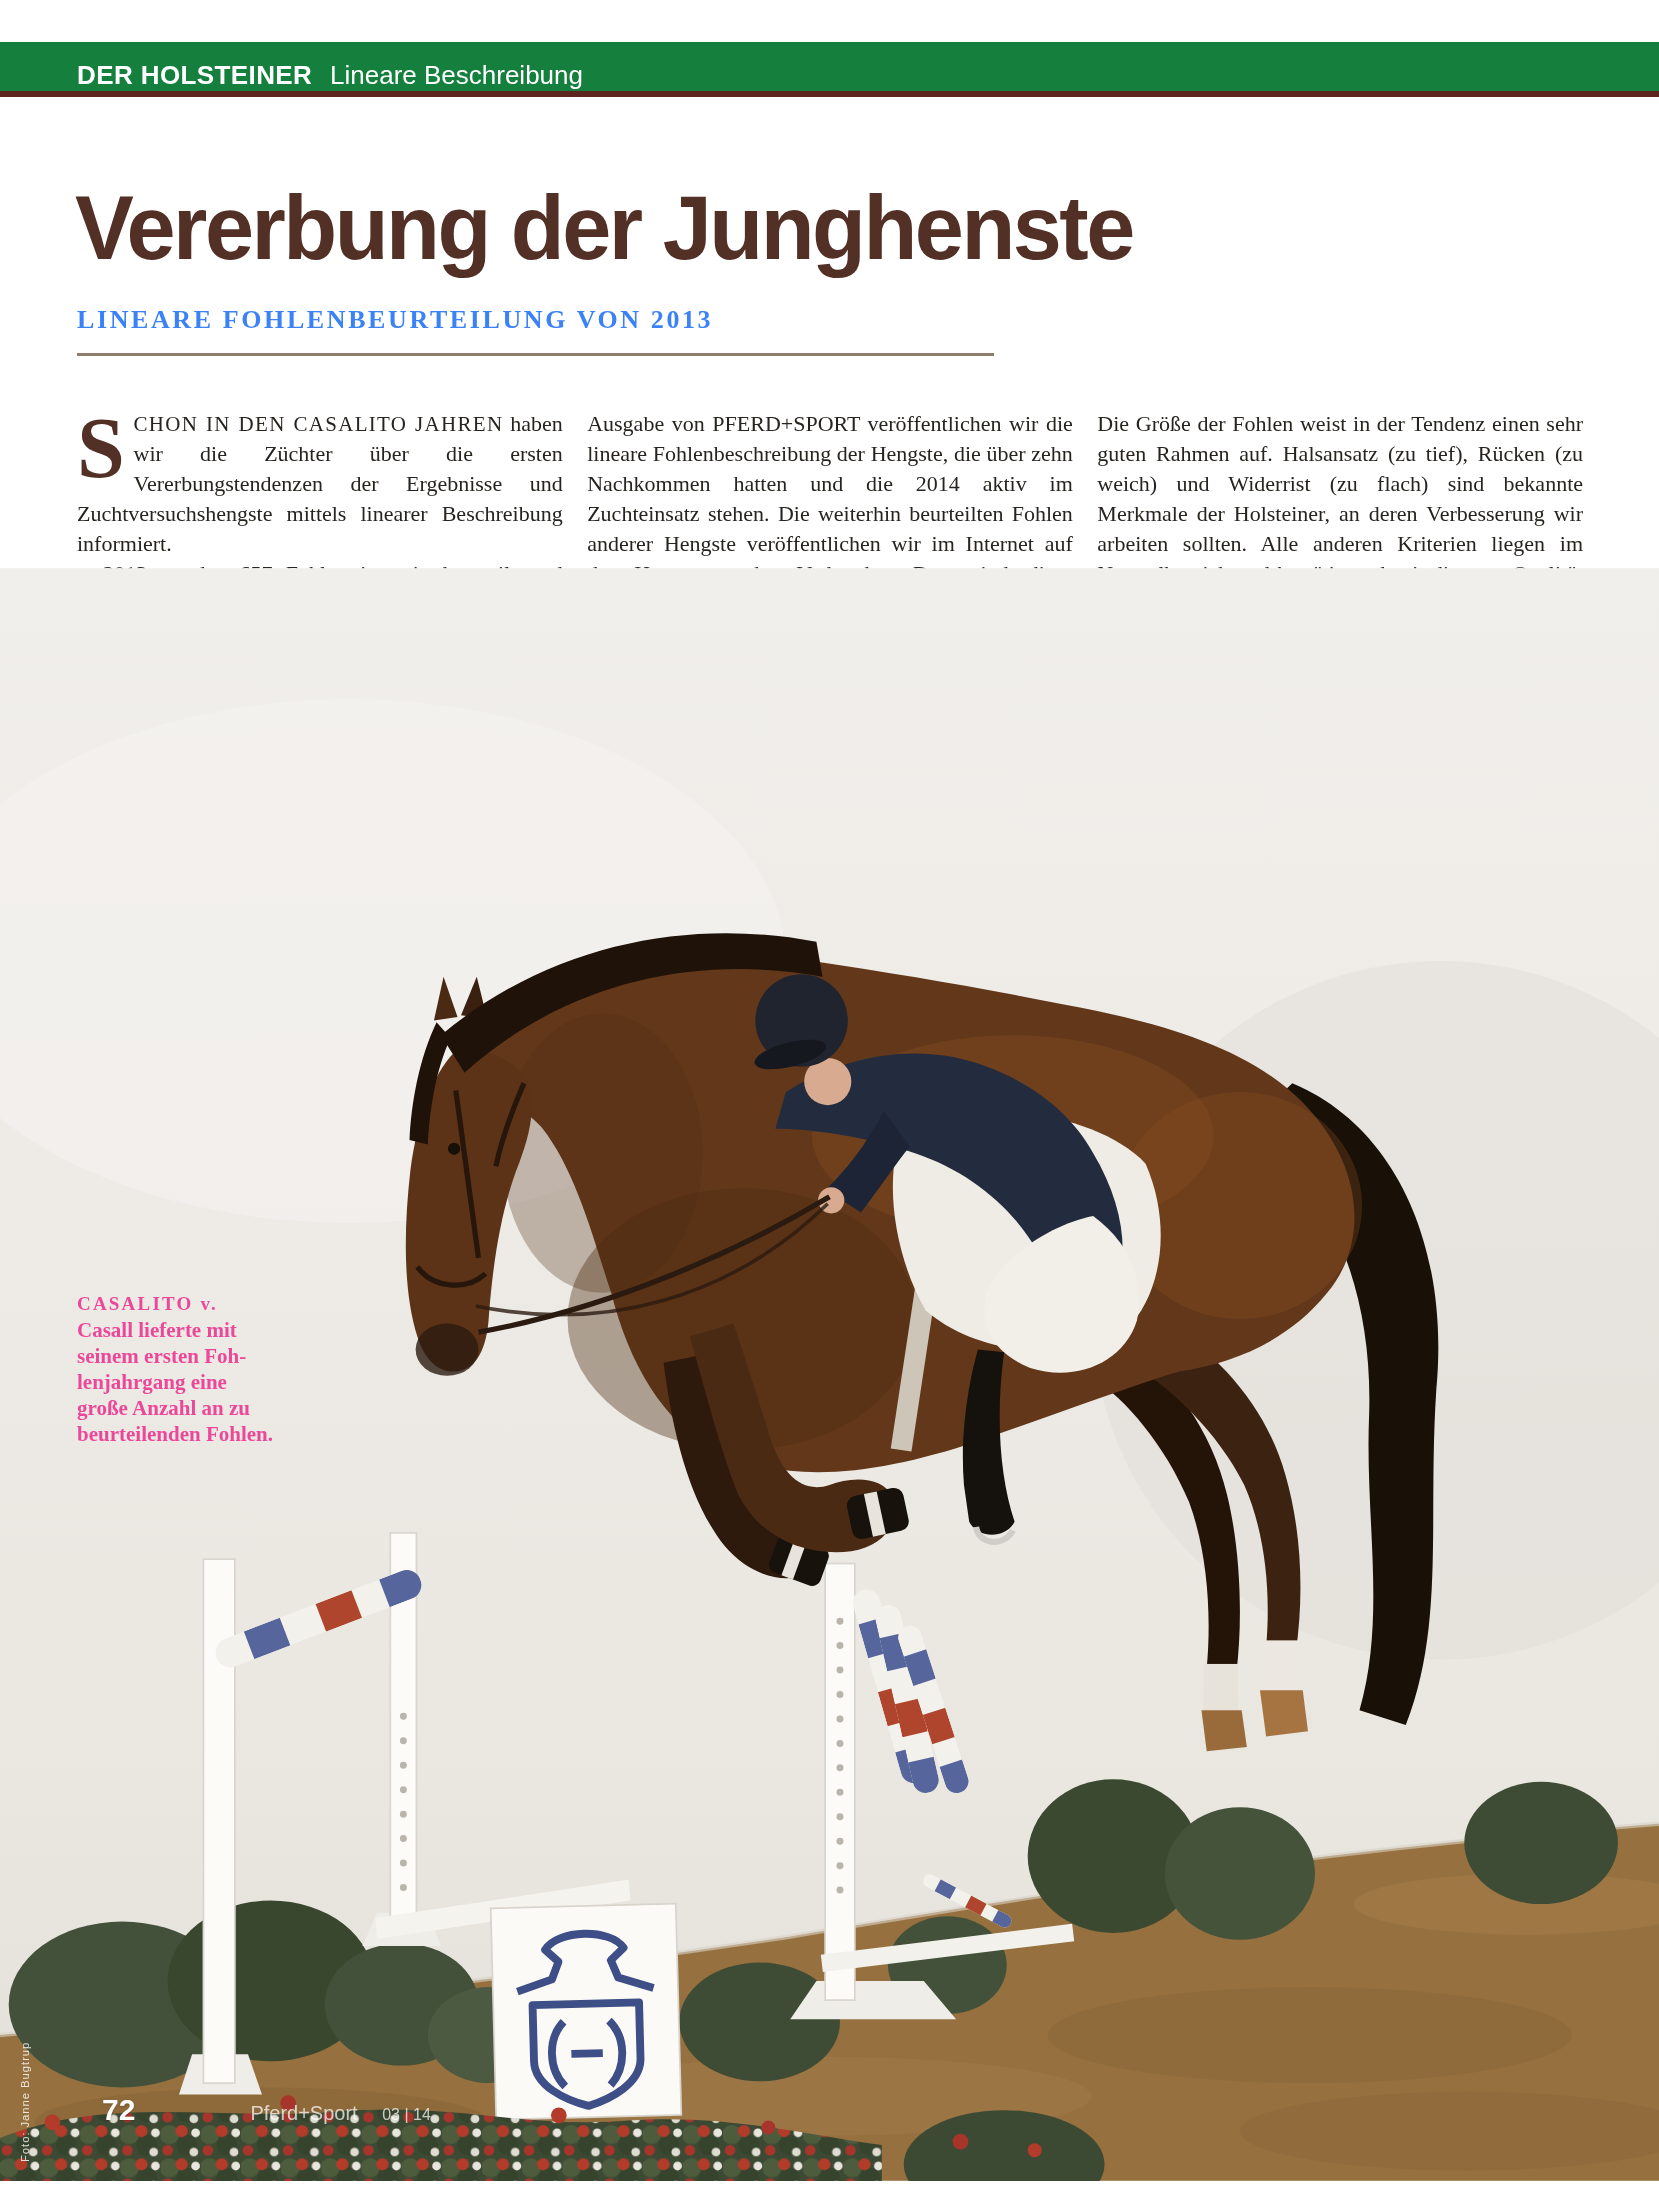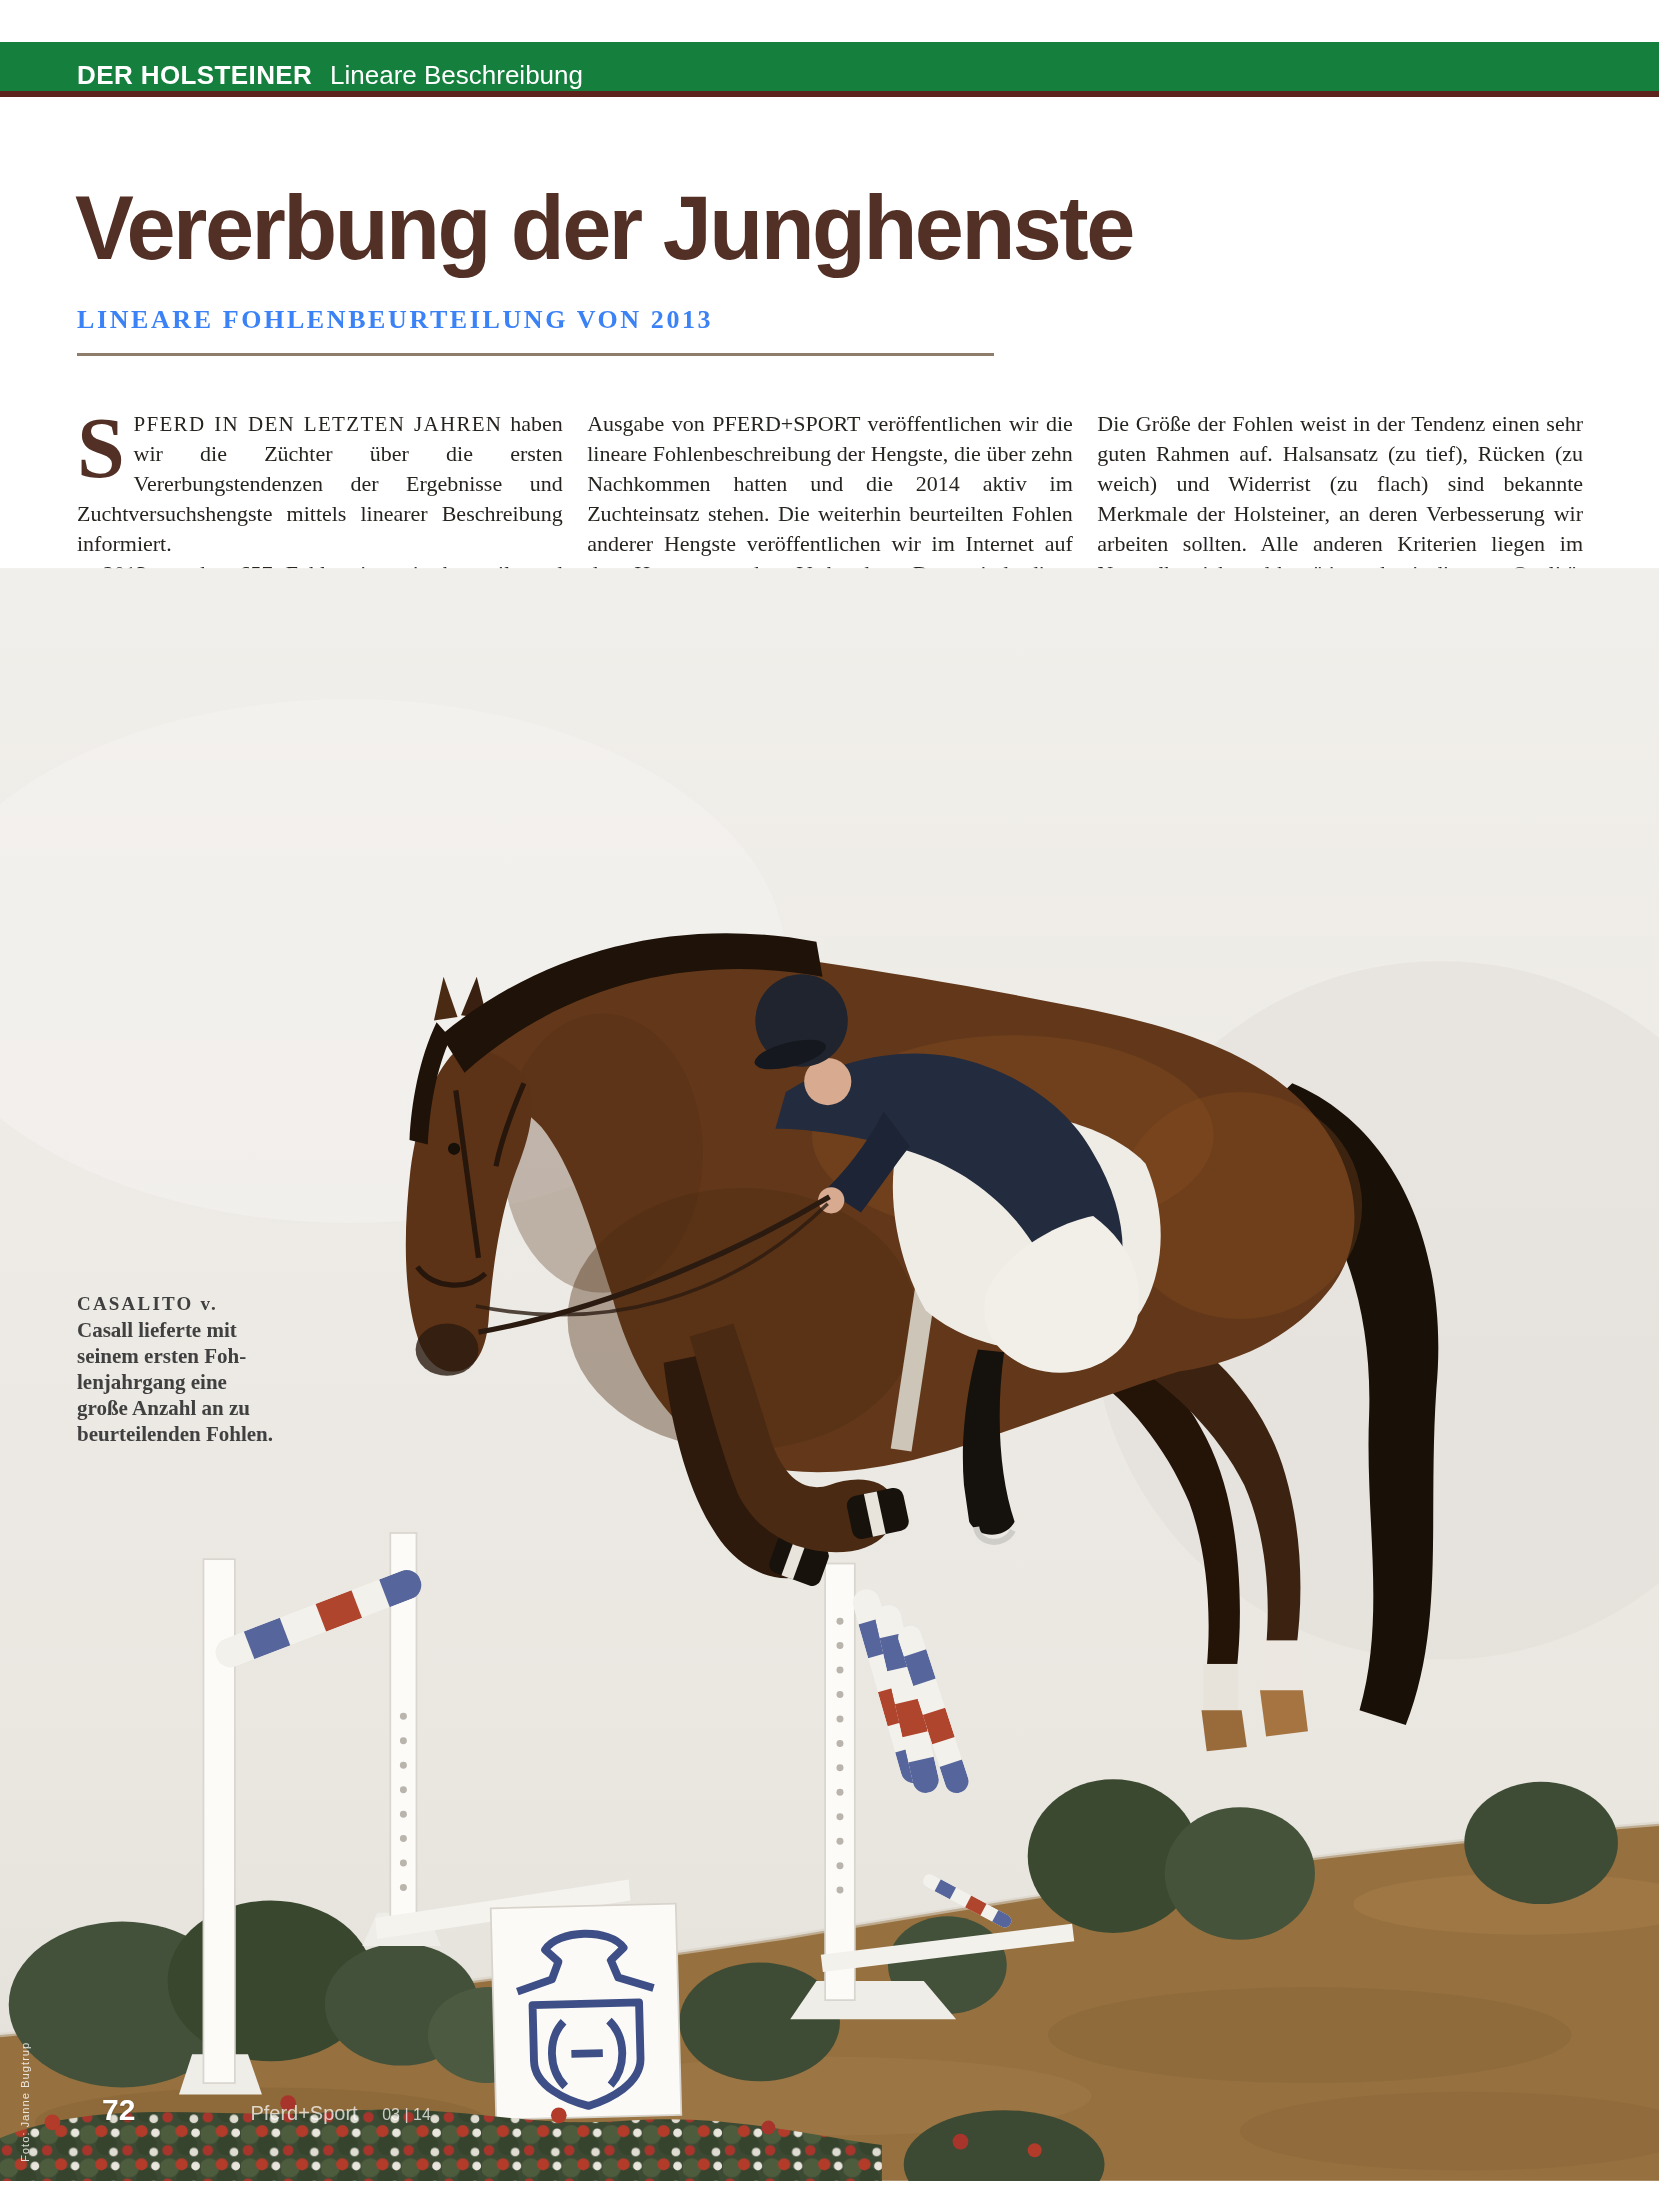--- a/index.html
+++ b/index.html
@@ -39,21 +39,21 @@
   .col p.indent{text-indent:26px;}
   .dropcap{
     float:left;font-size:86px;line-height:68px;padding:5.2px 8.7px 0 0;
     color:#533026;font-weight:bold;font-family:"Liberation Serif",serif;
   }
   .leadcaps{letter-spacing:1.3px;font-size:21px;}
   .author{display:block;text-align:right;font-style:italic;margin-top:1.7px;}
   
   .caption{
     position:absolute;left:77px;top:1290px;width:199px;
-    font-weight:bold;font-size:21px;line-height:26px;color:#404040;
+    font-weight:bold;font-size:21px;line-height:26px;color:#ec4899;
   }
   .caption .lead{letter-spacing:2.2px;font-size:19px;}
   
   .photo{position:absolute;left:0;top:568px;width:1659px;height:1613px;}
   .photo svg{display:block;}
   .folio{
     position:absolute;left:102px;top:2093px;display:flex;align-items:baseline;
     font-family:"Liberation Sans",sans-serif;color:#fff;
   }
   .folio .num{font-size:30px;font-weight:bold;text-shadow:0 0.9px 1.7px rgba(60,40,20,.35);}
@@ -76,21 +76,21 @@
     <span class="l">Lineare Beschreibung</span>
   </div>
 </div>
 
 <div class="headline">Vererbung der Junghenste</div>
 <div class="deck">LINEARE FOHLENBEURTEILUNG VON 2013</div>
 <div class="deck-rule"></div>
 
 <div class="cols">
   <div class="col">
-    <p><span class="dropcap">S</span><span class="leadcaps">PFERD IN DEN LETZTEN JAHREN</span><span> haben wir die Züchter über die ersten Vererbungstendenzen der Ergebnisse und Zuchtversuchshengste mittels linearer Beschreibung informiert.</span></p>
+    <p><span class="dropcap">S</span><span class="leadcaps">CHON IN DEN CASALITO JAHREN</span><span> haben wir die Züchter über die ersten Vererbungstendenzen der Ergebnisse und Zuchtversuchshengste mittels linearer Beschreibung informiert.</span></p>
     <p class="indent">2013 wurden 657 Fohlen intensiv beurteilt und linear beschrieben. Sie stammten von 65 Hengsten ab. Nicht alle Ergebnisse können wir hier in PFERD+SPORT darstellen. Einige Hengste hatten unter zehn Nachkommen in der Beschreibung und erfüllten damit noch nicht die zur Veröffentlichung geforderten mindestens zehn Nachkommen. In dieser</p>
   </div>
   <div class="col">
     <p>Ausgabe von PFERD+SPORT veröffentlichen wir die lineare Fohlenbeschreibung der Hengste, die über zehn Nachkommen hatten und die 2014 aktiv im Zuchteinsatz stehen. Die weiterhin beurteilten Fohlen anderer Hengste veröffentlichen wir im Internet auf der Homepage des Verbandes. Dort sind diese Informationen für alle interessierten Züchter verfügbar.</p>
     <p class="indent">Betrachtet man nun den gesamten beurteilten Jahrgang 2013, so lassen sich aus der ersten Übersicht (1) interessante Erkenntnisse ableiten. Typ, Kaliber und Adel der Fohlen liegen im Normalbereich.</p>
   </div>
   <div class="col">
     <p>Die Größe der Fohlen weist in der Tendenz einen sehr guten Rahmen auf. Halsansatz (zu tief), Rücken (zu weich) und Widerrist (zu flach) sind bekannte Merkmale der Holsteiner, an deren Verbesserung wir arbeiten sollten. Alle anderen Kriterien liegen im Normalbereich und bestätigen damit die gute Qualität unserer Fohlen. Besonders erfreulich ist die Beurteilung des Bewegungspotentials. Elastizität und Takt liegen deutlich im positiven Bereich und bestätigen die Sportlichkeit unseres Pferdenachwuchses.</p>
     <span class="author">Dr. Thomas Nissen</span>
   </div>

